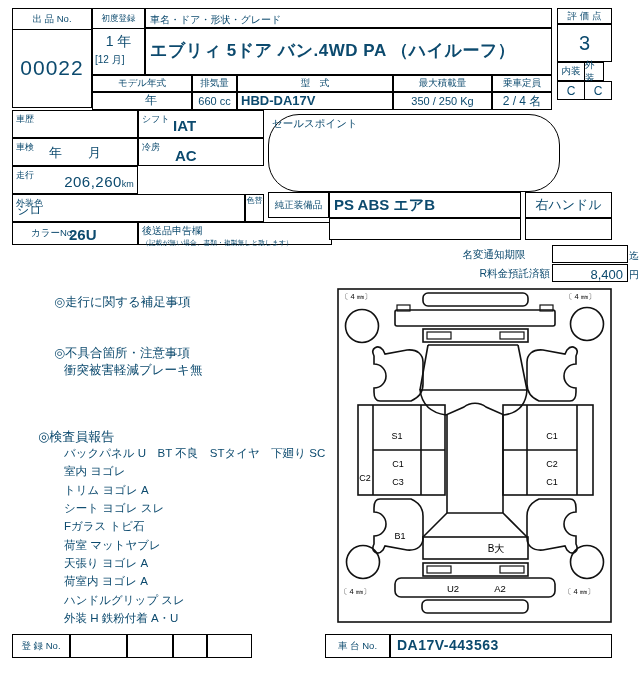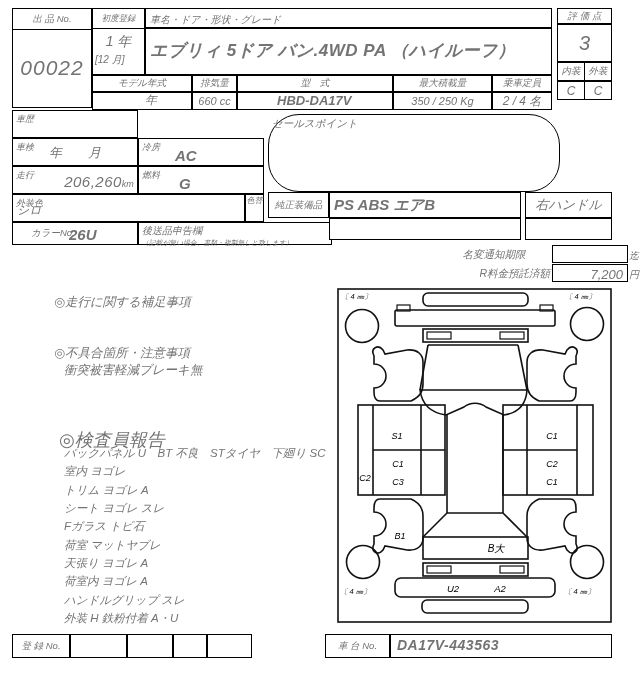--- a/index.html
+++ b/index.html
@@ -1,17 +1,17 @@
 <!DOCTYPE html>
 <html><head>
 <meta charset="utf-8">
 <style>
   html,body{margin:0;padding:0;background:#fff;}
-  .sheet{position:relative;width:640px;height:680px;background:#fff;color:#737373;
-         font-family:"Liberation Sans","DejaVu Sans",sans-serif;overflow:hidden;font-style:italic;}
+  .sheet{position:relative;width:640px;height:680px;background:#fff;color:#0c4a6e;
+         font-family:"Liberation Sans","DejaVu Sans",sans-serif;overflow:hidden;}
   .cell{position:absolute;box-sizing:border-box;border:1.6px solid #000;background:#fff;}
   .abs{position:absolute;box-sizing:border-box;}
   .hdr{display:flex;align-items:center;justify-content:center;font-size:9.5px;}
   .val{display:flex;align-items:center;justify-content:center;font-size:12px;}
   .toplbl{position:absolute;top:2px;left:3px;font-size:9px;}
   .bigv{font-size:15px;font-weight:bold;}
   svg text{font-family:"Liberation Sans","DejaVu Sans",sans-serif;fill:#000;}
   .ln{fill:none;stroke:#111;stroke-width:1.6;}
   .thin{fill:none;stroke:#111;stroke-width:1.2;}
 </style>
@@ -42,53 +42,53 @@
   <div class="cell hdr" style="left:192px;top:75px;width:45px;height:17px;">排気量</div>
   <div class="cell hdr" style="left:237px;top:75px;width:156px;height:17px;">型　式</div>
   <div class="cell hdr" style="left:393px;top:75px;width:99px;height:17px;">最大積載量</div>
   <div class="cell hdr" style="left:492px;top:75px;width:60px;height:17px;">乗車定員</div>
 
   <div class="cell" style="left:92px;top:92px;width:100px;height:18px;">
     <div style="text-align:right;padding-right:34px;font-size:12px;line-height:15px;">年</div>
   </div>
   <div class="cell val" style="left:192px;top:92px;width:45px;height:18px;font-size:11px;">660 cc</div>
   <div class="cell" style="left:237px;top:92px;width:156px;height:18px;">
-    <div style="font-size:13px;font-weight:bold;line-height:15px;padding-left:3px;margin-left:36px;">HBD-DA17V</div>
+    <div style="font-size:13px;font-weight:bold;line-height:15px;padding-left:3px;">HBD-DA17V</div>
   </div>
   <div class="cell val" style="left:393px;top:92px;width:99px;height:18px;font-size:11px;">350 / 250 Kg</div>
   <div class="cell val" style="left:492px;top:92px;width:60px;height:18px;font-size:12px;">2 / 4 名</div>
 
   <div class="cell hdr" style="left:557px;top:8px;width:55px;height:16px;">評 価 点</div>
   <div class="cell val" style="left:557px;top:24px;width:55px;height:38px;font-size:20px;">3</div>
   <div class="cell hdr" style="left:557px;top:62px;width:28px;height:19px;">内装</div>
-  <div class="cell hdr" style="left:584px;top:62px;width:28px;height:19px;">外装</div>
+  <div class="cell hdr" style="left:584px;top:62px;width:20px;height:19px;">外装</div>
   <div class="cell val" style="left:557px;top:81px;width:28px;height:19px;font-size:12px;">C</div>
   <div class="cell val" style="left:584px;top:81px;width:28px;height:19px;font-size:12px;">C</div>
 
   <div class="cell" style="left:12px;top:110px;width:126px;height:28px;">
     <span class="toplbl">車歴</span>
+  </div>
+  <div class="cell" style="left:138px;top:110px;width:126px;height:28px;">
+    <span class="toplbl">シフト</span>
+    <span class="abs bigv" style="left:34px;top:6px;">IAT</span>
   </div>
   <div class="cell" style="left:138px;top:138px;width:126px;height:28px;">
     <span class="toplbl">冷房</span>
     <span class="abs bigv" style="left:36px;top:8px;">AC</span>
   </div>
   <div class="cell" style="left:12px;top:138px;width:126px;height:28px;">
     <span class="toplbl">車検</span>
     <div class="abs" style="left:0;bottom:3px;width:100%;text-align:center;font-size:13px;">年　　月</div>
   </div>
   <div class="cell" style="left:12px;top:166px;width:126px;height:28px;">
     <span class="toplbl">走行</span>
     <div class="abs" style="left:0;bottom:2px;width:100%;text-align:center;">
       <span style="font-size:15px;letter-spacing:.5px;margin-left:48px;">206,260</span><span style="font-size:9px;">km</span>
     </div>
   </div>
-  <div class="cell" style="left:138px;top:166px;width:126px;height:28px;">
-    <span class="toplbl">燃料</span>
-    <span class="abs bigv" style="left:40px;top:8px;">G</span>
-  </div>
   <div class="cell" style="left:12px;top:194px;width:233px;height:28px;">
     <span class="toplbl">外装色</span>
     <div class="abs" style="left:4px;bottom:2px;font-size:12px;">シロ</div>
   </div>
   <div class="cell" style="left:245px;top:194px;width:19px;height:28px;">
     <div style="font-size:8px;line-height:1.1;padding-top:2px;text-align:center;">色替</div>
   </div>
   <div class="cell" style="left:12px;top:222px;width:126px;height:23px;">
     <span class="abs" style="left:3px;top:4px;font-size:9.5px;margin-left:15px;">カラーNo.</span>
     <span class="abs bigv" style="left:56px;top:3px;">26U</span>
@@ -109,28 +109,28 @@
   </div>
   <div class="cell val" style="left:525px;top:192px;width:87px;height:26px;font-size:13px;">右ハンドル</div>
   <div class="cell" style="left:329px;top:218px;width:192px;height:22px;"></div>
   <div class="cell" style="left:525px;top:218px;width:87px;height:22px;"></div>
 
   <div class="abs" style="left:438px;top:248px;width:112px;text-align:center;font-size:10.5px;">名変通知期限</div>
   <div class="cell" style="left:552px;top:245px;width:76px;height:18px;"></div>
   <div class="abs" style="left:629px;top:249px;font-size:10px;">迄</div>
   <div class="abs" style="left:434px;top:267px;width:116px;text-align:right;font-size:10.5px;">R料金預託済額</div>
   <div class="cell" style="left:552px;top:264px;width:76px;height:18px;">
-    <div style="text-align:right;padding:2px 4px 0 0;font-size:13px;">7,200</div>
+    <div style="text-align:right;padding:2px 4px 0 0;font-size:13px;">8,400</div>
   </div>
   <div class="abs" style="left:629px;top:268px;font-size:10px;">円</div>
 
   <div class="abs" style="left:54px;top:294px;font-size:12.5px;">◎走行に関する補足事項</div>
   <div class="abs" style="left:54px;top:345px;font-size:12.5px;">◎不具合箇所・注意事項</div>
   <div class="abs" style="left:64px;top:362px;font-size:12.5px;">衝突被害軽減ブレーキ無</div>
-  <div class="abs" style="left:59px;top:428px;font-size:18px;">◎検査員報告</div>
+  <div class="abs" style="left:38px;top:428px;font-size:13px;">◎検査員報告</div>
   <div class="abs" style="left:64px;top:446px;font-size:11.5px;white-space:nowrap;">バックパネル U　BT 不良　STタイヤ　下廻り SC</div>
   <div class="abs" style="left:64px;top:464px;font-size:11.5px;">室内 ヨゴレ</div>
   <div class="abs" style="left:64px;top:483px;font-size:11.5px;">トリム ヨゴレ A</div>
   <div class="abs" style="left:64px;top:501px;font-size:11.5px;">シート ヨゴレ スレ</div>
   <div class="abs" style="left:64px;top:519px;font-size:11.5px;">Fガラス トビ石</div>
   <div class="abs" style="left:64px;top:538px;font-size:11.5px;">荷室 マットヤブレ</div>
   <div class="abs" style="left:64px;top:556px;font-size:11.5px;">天張り ヨゴレ A</div>
   <div class="abs" style="left:64px;top:574px;font-size:11.5px;">荷室内 ヨゴレ A</div>
   <div class="abs" style="left:64px;top:593px;font-size:11.5px;">ハンドルグリップ スレ</div>
   <div class="abs" style="left:64px;top:611px;font-size:11.5px;">外装 H 鉄粉付着 A・U</div>

